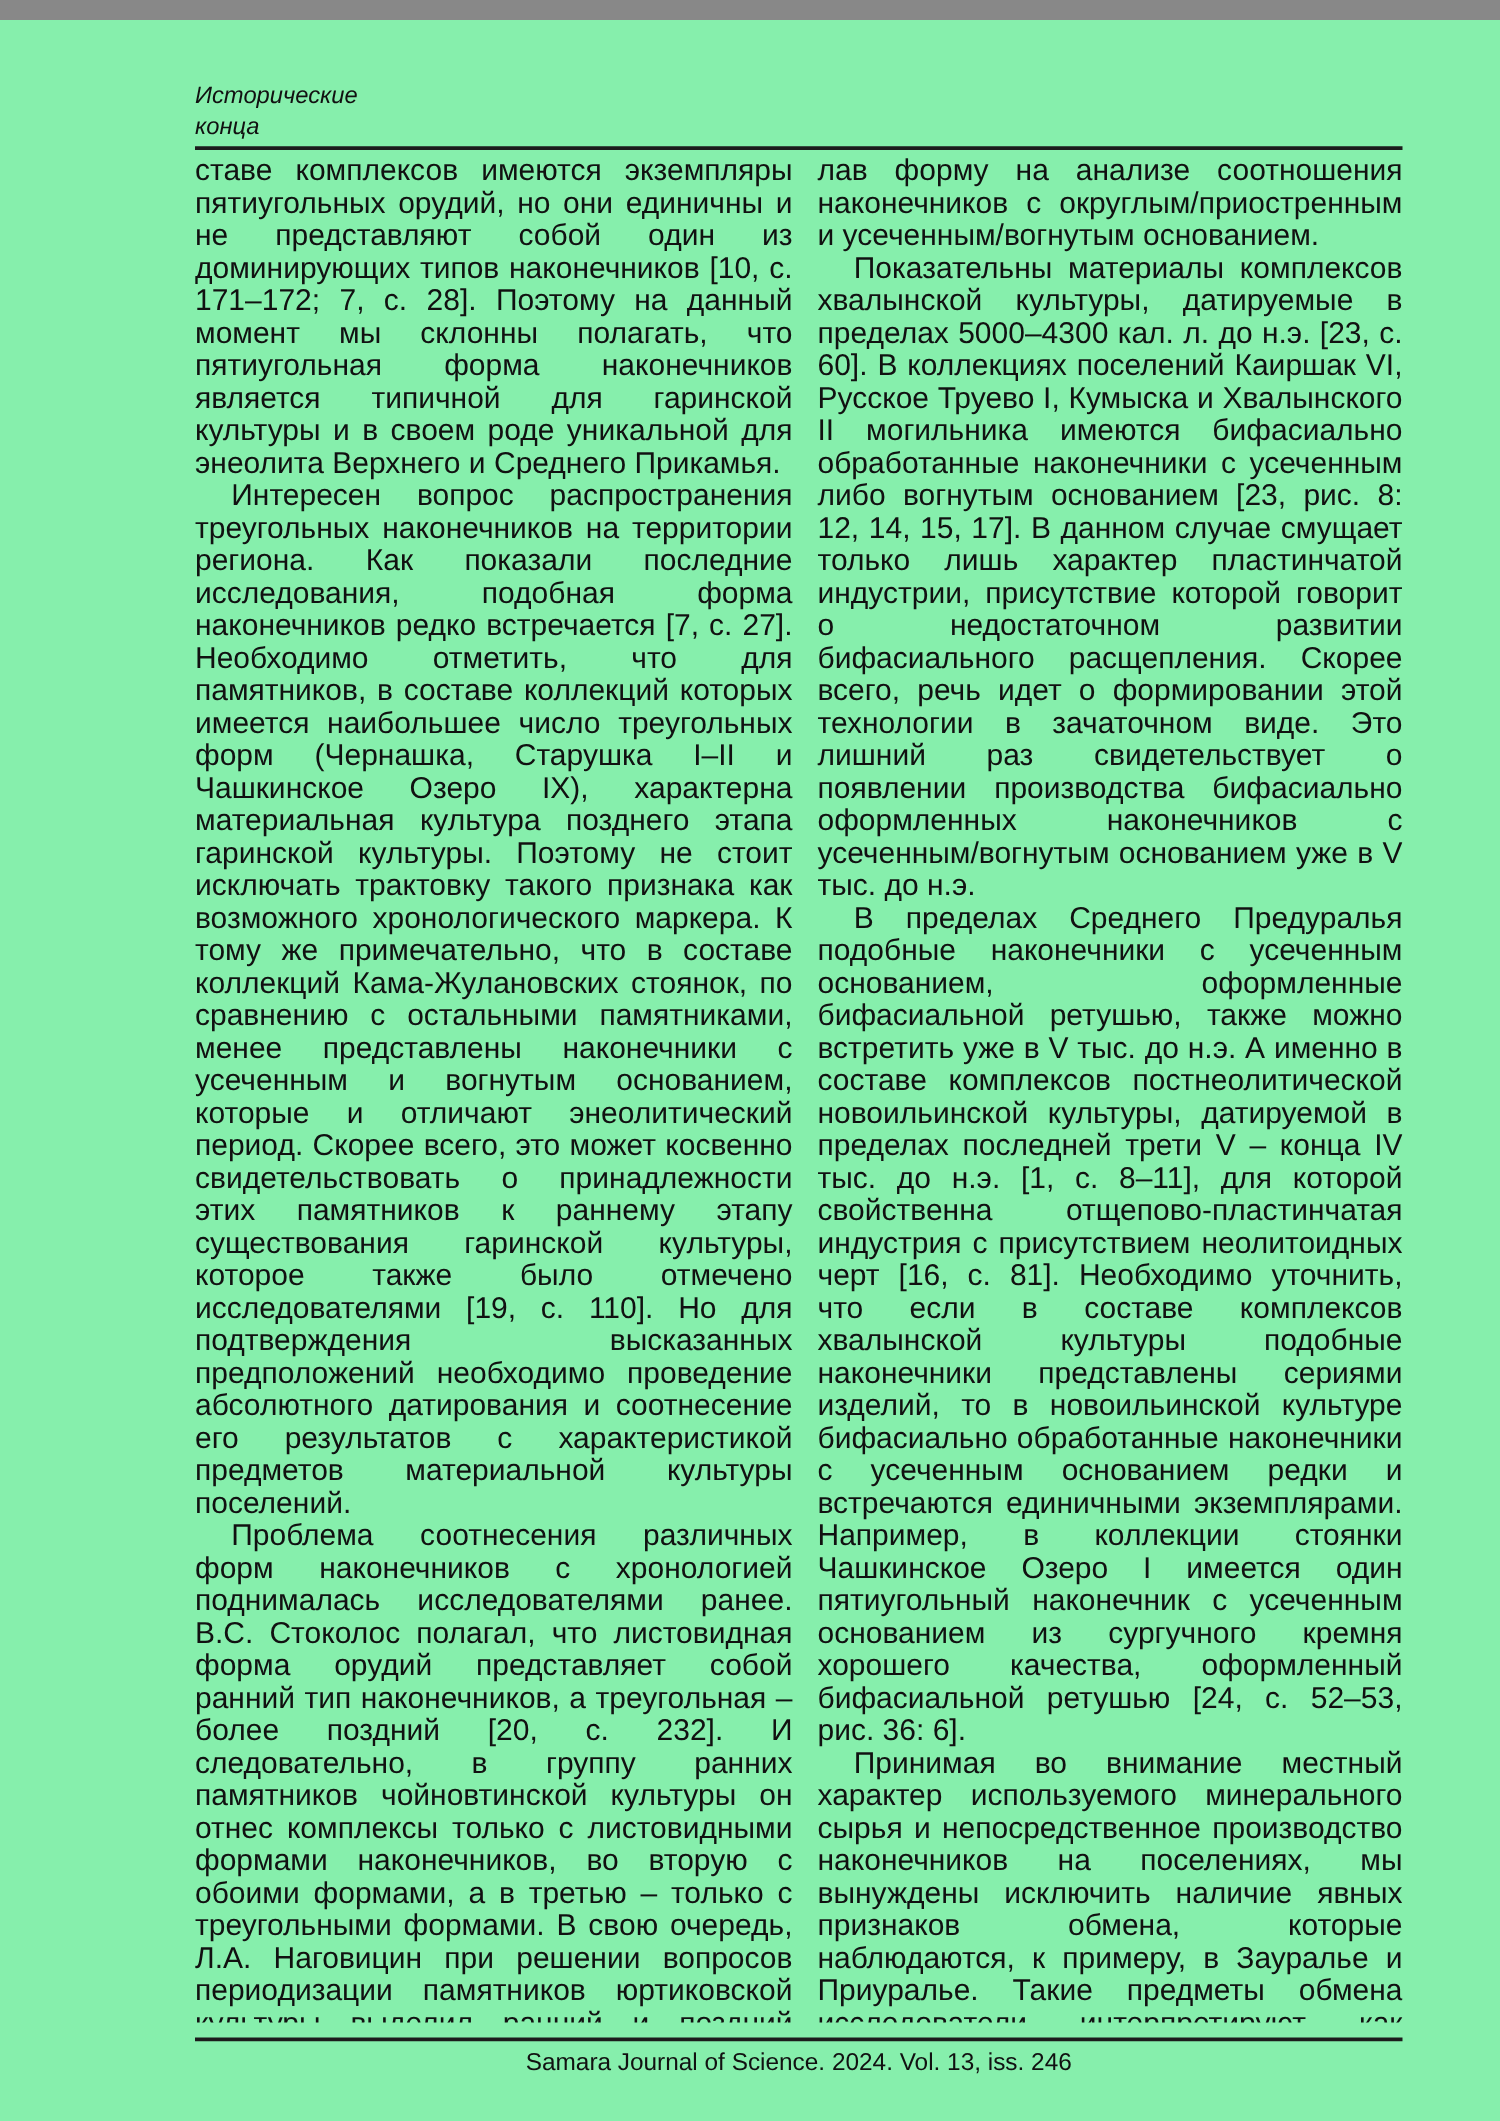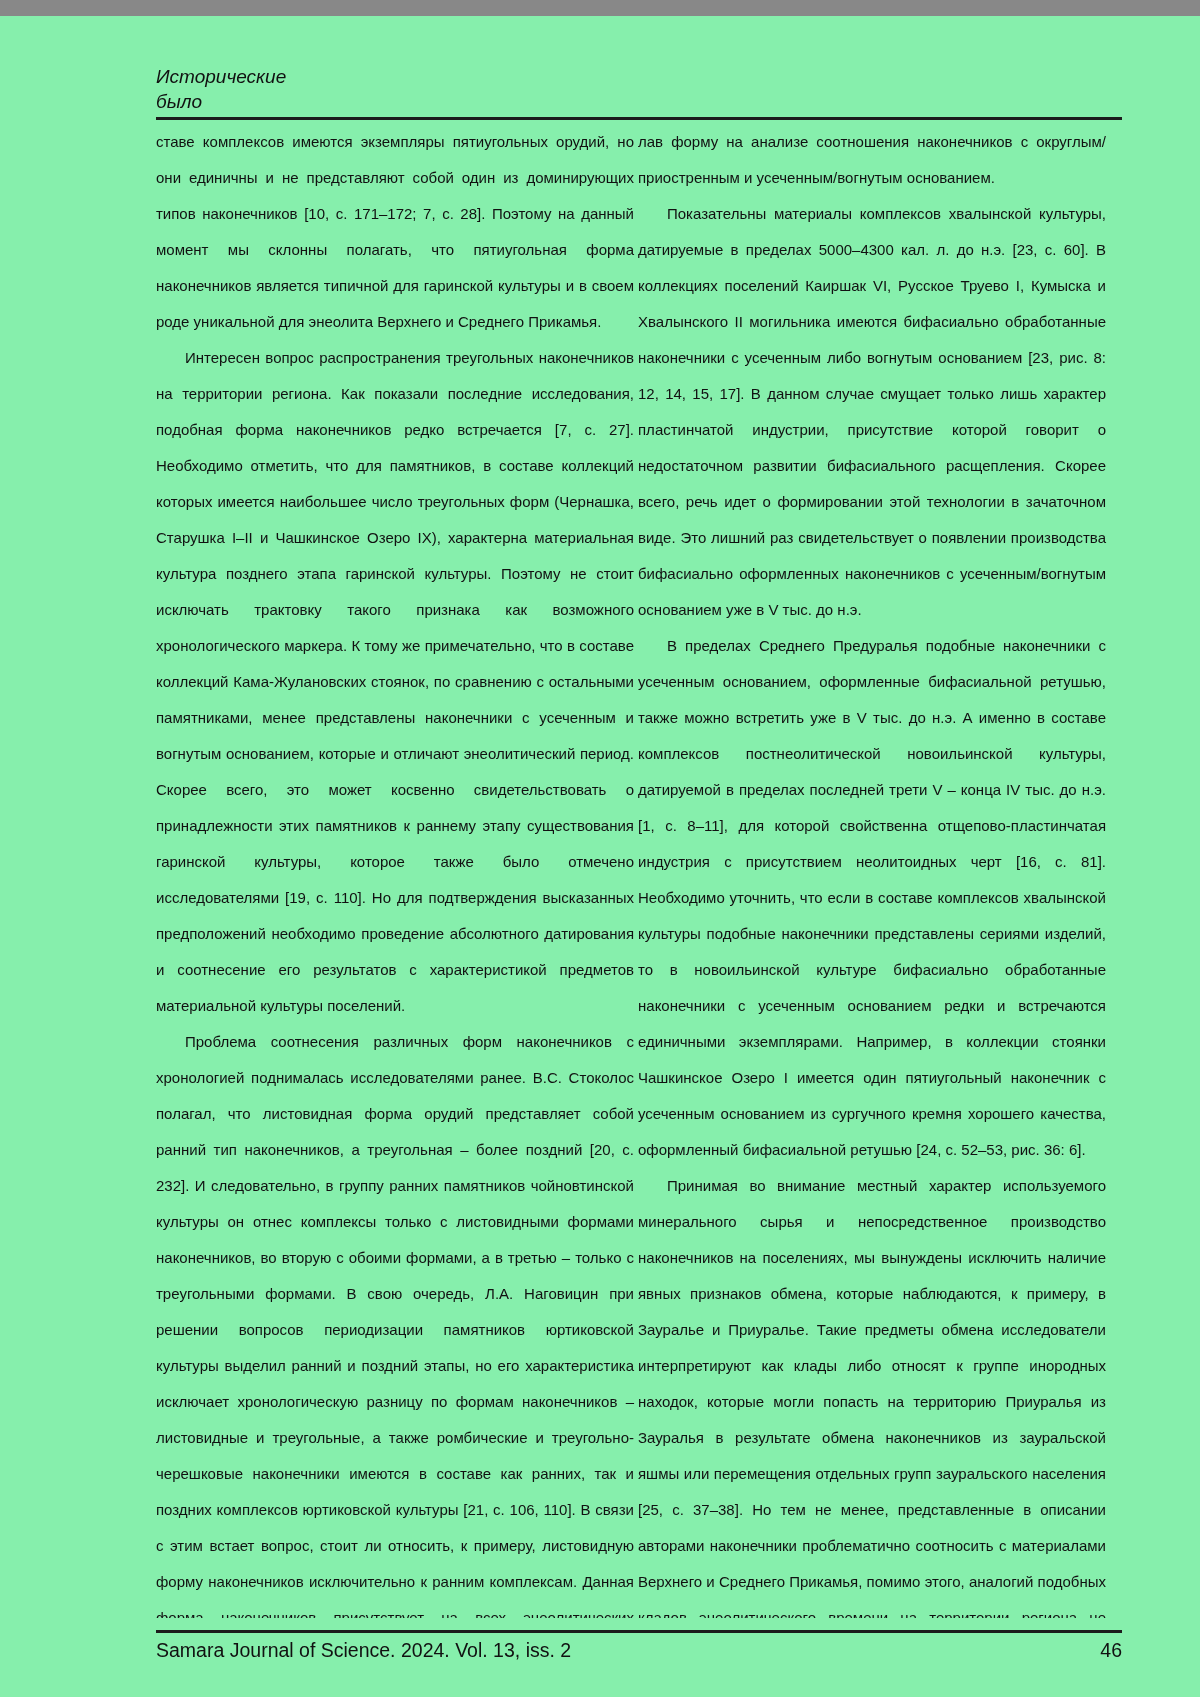--- a/index.html
+++ b/index.html
@@ -29,58 +29,58 @@
   }
   .running-head-left { font-style: italic; white-space: nowrap; }
   .running-head-right { text-align: right; }
   .rule {
     height: 3px;
     background: #1c1c1c;
     width: 100%;
   }
   .columns {
     display: flex;
-    gap: 4px;
+    gap: 20px;
     margin-top: 4px;
     height: 1494px;
     overflow: hidden;
     text-align: justify;
-    font-size: 15px;
-    line-height: 36px;
+    font-size: 24px;
+    line-height: 26px;
     hyphens: auto;
     -webkit-hyphens: auto;
   }
   .col-left  { width: 478px; }
   .col-right { width: 468px; }
   .columns p { margin: 0; text-indent: 29px; }
   .columns p.cont { text-indent: 0; }
   .page-footer {
     position: absolute;
     left: 156px;
     top: 1614px;
     width: 966px;
   }
   .footer-row {
     display: flex;
-    justify-content: space-between;
+    justify-content: center;
     font-size: 19.5px;
     line-height: 25px;
     padding-top: 5px;
   }
 </style>
 </head>
 <body>
 
 <div class="page">
   <div class="content">
 
     <div class="running-head">
       <div class="running-head-left">
         <div>Исторические</div>
-        <div>было</div>
+        <div>конца</div>
       </div>
       <div class="running-head-right">
       </div>
     </div>
 
     <div class="rule"></div>
 
     <div class="columns">
       <div class="col-left">
         <p class="cont">ставе комплексов имеются экземпляры пятиугольных орудий, но они единичны и не представляют собой один из доминирующих типов наконечников [10, с. 171–172; 7, с. 28]. Поэтому на данный момент мы склонны полагать, что пятиугольная форма наконечников является типичной для гаринской культуры и в своем роде уникальной для энеолита Верхнего и Среднего Прикамья.</p>

